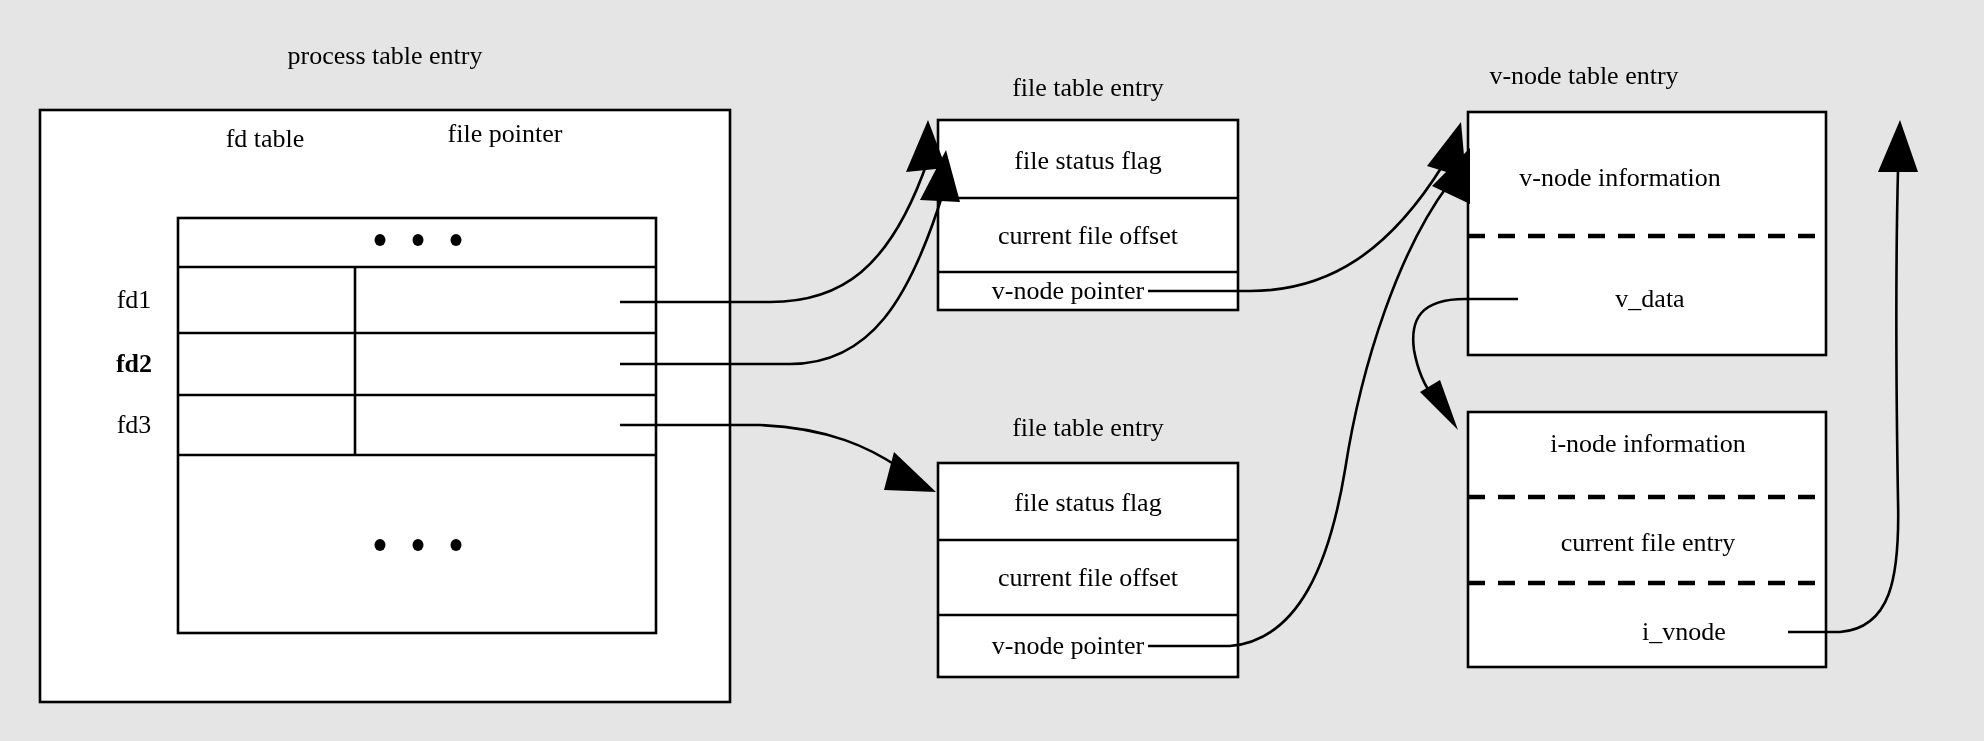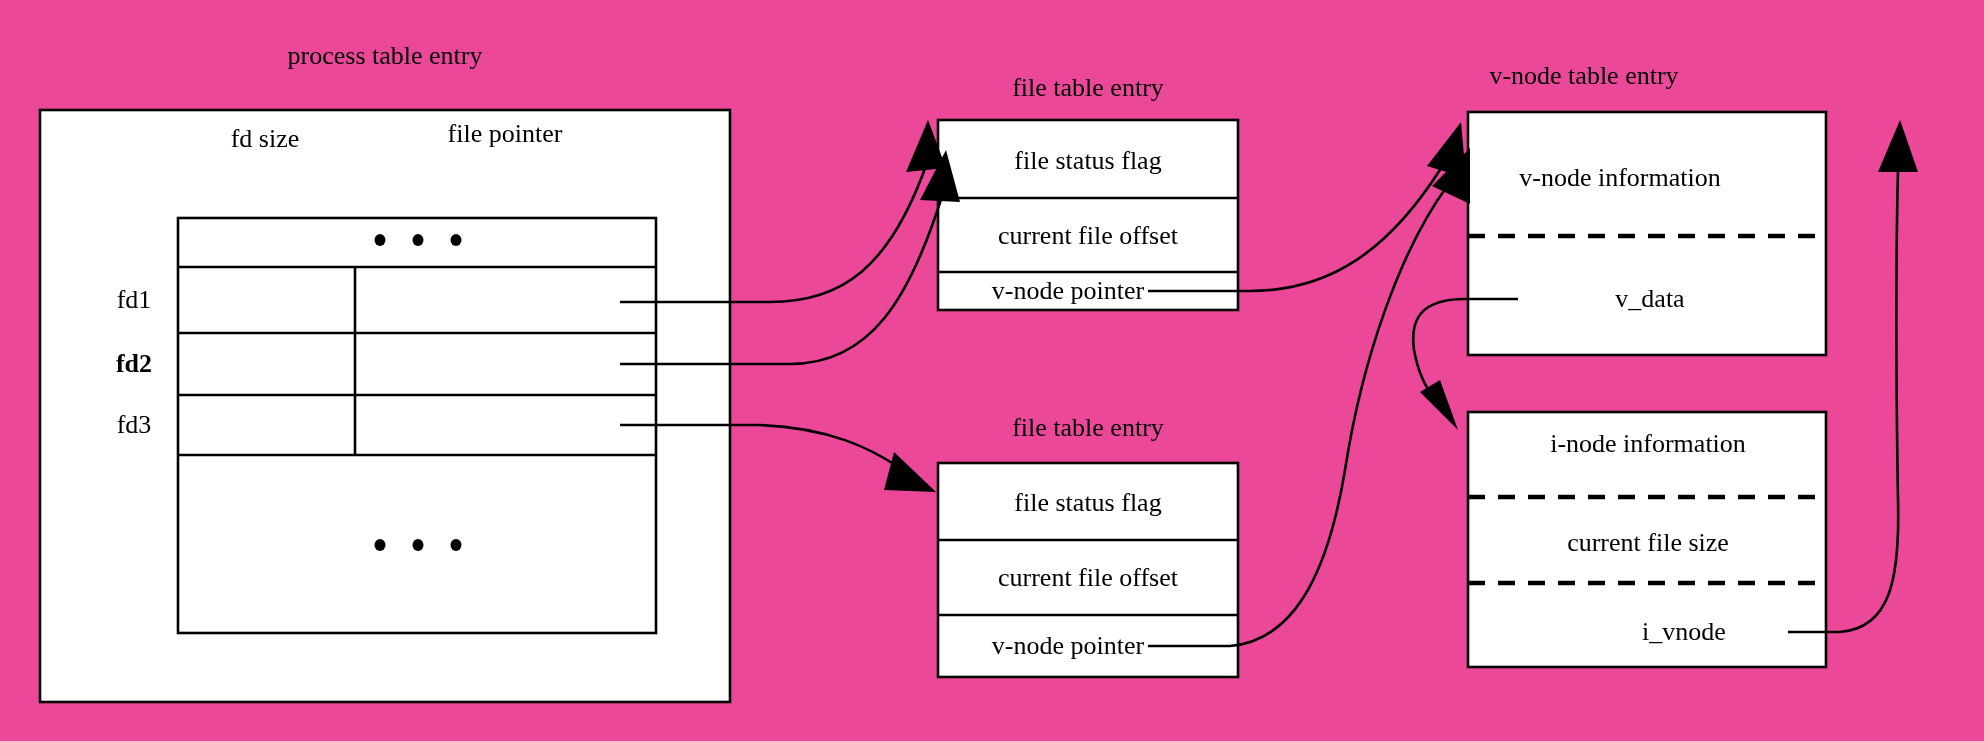--- a/index.html
+++ b/index.html
@@ -4,21 +4,21 @@
 <style>
   html, body {
     margin: 0;
     padding: 0;
     background: #ffffff;
   }
   #canvas {
     position: relative;
     width: 1984px;
     height: 741px;
-    background: #ec4899;
+    background: #e5e5e5;
     font-family: "Liberation Serif", "DejaVu Serif", serif;
     overflow: hidden;
   }
   svg#diagram {
     position: absolute;
     left: 0;
     top: 0;
     width: 1984px;
     height: 741px;
   }
@@ -128,21 +128,21 @@
     <path class="conn" d="M 1518,299 L 1465,299 C 1420,299 1410,320 1414,350 C 1418,372 1426,388 1434,398"></path>
     <polygon class="arrowhead" points="1458,430 1420,392 1440,380"></polygon>
 
     <path class="conn" d="M 1788,632 L 1840,632 C 1890,628 1900,580 1898,500 C 1896,380 1896,250 1898,170"></path>
     <polygon class="arrowhead" points="1900,120 1878,172 1918,172"></polygon>
 
   </svg>
 
   <div class="lbl title" style="left:385px; top:56px;">process table entry</div>
 
-  <div class="lbl title" style="left:265px; top:139px;">fd size</div>
+  <div class="lbl title" style="left:265px; top:139px;">fd table</div>
   <div class="lbl title" style="left:505px; top:134px;">file pointer</div>
 
   <div class="lbl fd" style="left:134px; top:300px;text-align:center;">fd1</div>
   <div class="lbl fd" style="left:134px; top:364px;font-weight:bold;">fd2</div>
   <div class="lbl fd" style="left:134px; top:425px;text-align:center;">fd3</div>
 
   <div class="lbl title" style="left:1088px; top:88px;">file table entry</div>
   <div class="lbl cell" style="left:1088px; top:161px;">file status flag</div>
   <div class="lbl cell" style="left:1088px; top:236px;">current file offset</div>
   <div class="lbl cell" style="left:1068px; top:291px;">v-node pointer</div>
@@ -151,16 +151,16 @@
   <div class="lbl cell" style="left:1088px; top:503px;">file status flag</div>
   <div class="lbl cell" style="left:1088px; top:578px;">current file offset</div>
   <div class="lbl cell" style="left:1068px; top:646px;">v-node pointer</div>
 
   <div class="lbl title" style="left:1584px; top:76px;">v-node table entry</div>
 
   <div class="lbl cell" style="left:1620px; top:178px;">v-node information</div>
   <div class="lbl cell" style="left:1650px; top:299px;text-align:center;">v_data</div>
 
   <div class="lbl cell" style="left:1648px; top:444px;">i-node information</div>
-  <div class="lbl cell" style="left:1648px; top:543px;">current file size</div>
+  <div class="lbl cell" style="left:1648px; top:543px;">current file entry</div>
   <div class="lbl cell" style="left:1684px; top:632px;">i_vnode</div>
 
 </div>
 
 </body></html>

